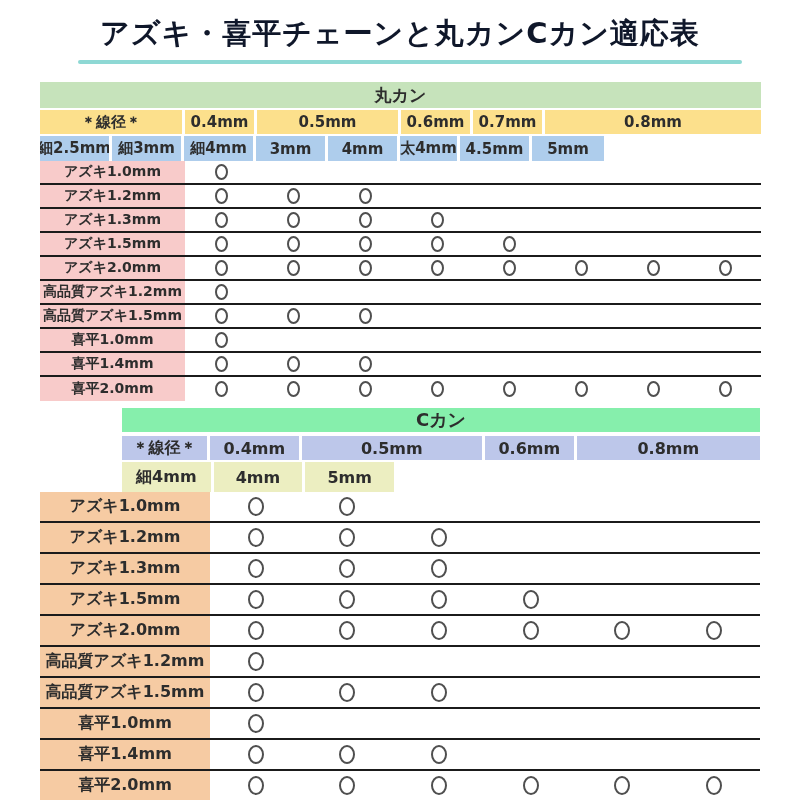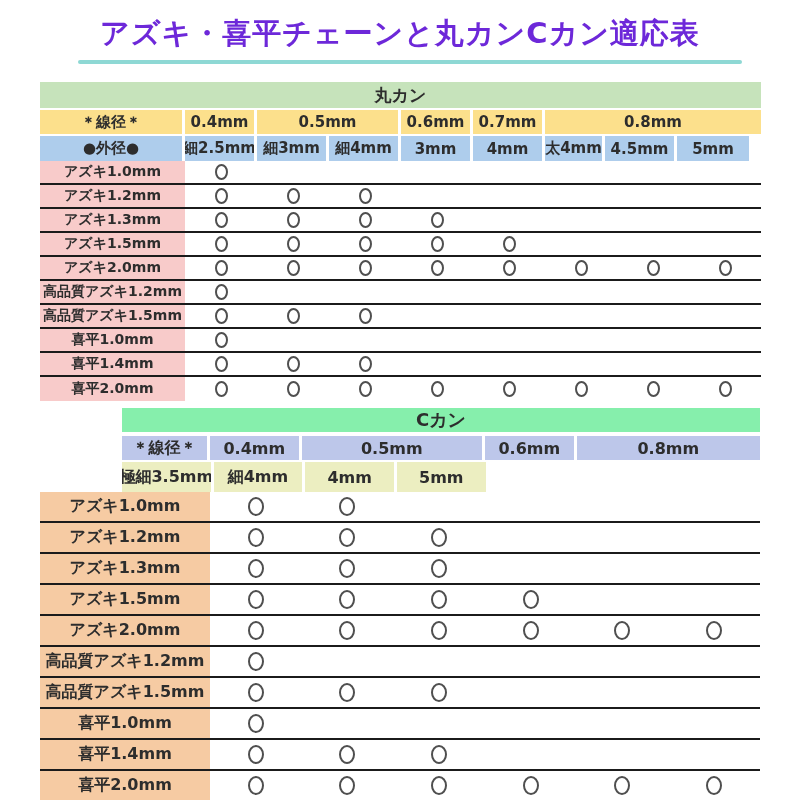--- a/index.html
+++ b/index.html
@@ -34,38 +34,37 @@
 
   .circle{display:inline-block;box-sizing:border-box;border-radius:50%;background:transparent;}
   .c1{width:13px;height:16px;border:2px solid #4f4f4f;}
   .c2{width:16px;height:19px;border:2px solid #4f4f4f;}
 </style>
 </head>
 <body>
 
 <div class="page">
   <div class="title-wrap">
-    <div class="title" style="color: #6d28d9;">アズキ・喜平チェーンと丸カンCカン適応表</div>
+    <div class="title" style="color: #0f172a;">アズキ・喜平チェーンと丸カンCカン適応表</div>
   </div>
   <div class="title-underline" style="background: rgb(142, 216, 212);"></div>
 
   <div class="t1-head" id="t1-head">
       <div class="trow t1-title">
         <div class="cell" style="width: 100%; background: rgb(198, 227, 187);">丸カン</div>
       </div>
       <div class="trow t1-wire">
         <div class="cell hcell" style="width: 145px; background: rgb(252, 224, 140);">＊線径＊</div>
         <div class="cell hcell" style="width: 72px; background: rgb(252, 224, 140);">0.4mm</div>
         <div class="cell hcell" style="width: 144px; background: rgb(252, 224, 140);">0.5mm</div>
         <div class="cell hcell" style="width: 72px; background: rgb(252, 224, 140);">0.6mm</div>
         <div class="cell hcell" style="width: 72px; background: rgb(252, 224, 140);">0.7mm</div>
         <div class="cell hcell hlast" style="width: 216px; background: rgb(252, 224, 140);">0.8mm</div>
       </div>
       <div class="trow t1-outer">
-        <div class="cell hcell" style="width: 145px; background: rgb(174, 205, 236);">●外径●</div>
         <div class="cell hcell" style="width: 72px; background: rgb(174, 205, 236);">細2.5mm</div>
         <div class="cell hcell" style="width: 72px; background: rgb(174, 205, 236);">細3mm</div>
         <div class="cell hcell" style="width: 72px; background: rgb(174, 205, 236);">細4mm</div>
         <div class="cell hcell" style="width: 72px; background: rgb(174, 205, 236);">3mm</div>
         <div class="cell hcell" style="width: 72px; background: rgb(174, 205, 236);">4mm</div>
         <div class="cell hcell" style="width: 60px; background: rgb(174, 205, 236);">太4mm</div>
         <div class="cell hcell" style="width: 72px; background: rgb(174, 205, 236);">4.5mm</div>
         <div class="cell hcell hlast" style="width: 72px; background: rgb(174, 205, 236);">5mm</div>
       </div>
     </div>
@@ -261,21 +260,20 @@
         <div class="cell" style="width: 100%; background: #86efac;">Cカン</div>
       </div>
       <div class="trow t2-wire">
         <div class="cell hcell" style="width: 88px; background: rgb(189, 199, 234);">＊線径＊</div>
         <div class="cell hcell" style="width: 91.66px; background: rgb(189, 199, 234);">0.4mm</div>
         <div class="cell hcell" style="width: 183.32px; background: rgb(189, 199, 234);">0.5mm</div>
         <div class="cell hcell" style="width: 91.66px; background: rgb(189, 199, 234);">0.6mm</div>
         <div class="cell hcell hlast" style="width: 183.32px; background: rgb(189, 199, 234);">0.8mm</div>
       </div>
       <div class="trow t2-outer">
-        <div class="cell hcell" style="width: 91.66px; background: rgb(236, 238, 193);">極細3.5mm</div>
         <div class="cell hcell" style="width: 91.66px; background: rgb(236, 238, 193);">細4mm</div>
         <div class="cell hcell" style="width: 91.66px; background: rgb(236, 238, 193);">4mm</div>
         <div class="cell hcell" style="width: 91.66px; background: rgb(236, 238, 193);">5mm</div>
       </div>
     </div>
   <div class="t2-body" id="t2-body">
       <div class="trow t2-row" style="border-bottom: 2px solid rgb(27, 27, 27);">
         <div class="cell" style="width: 170px; background: rgb(246, 203, 163);">アズキ1.0mm</div>
         <div class="cell" style="width: 91.66px;">
           <span class="circle c2" style="border-color: rgb(79, 79, 79);"></span>

